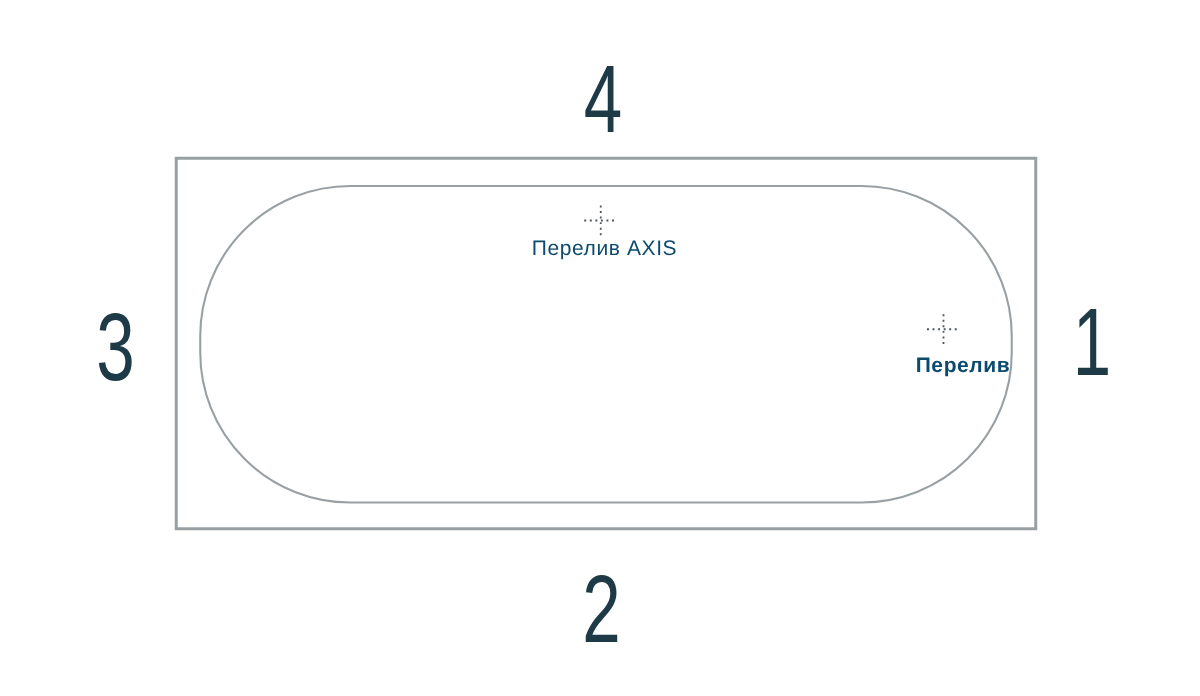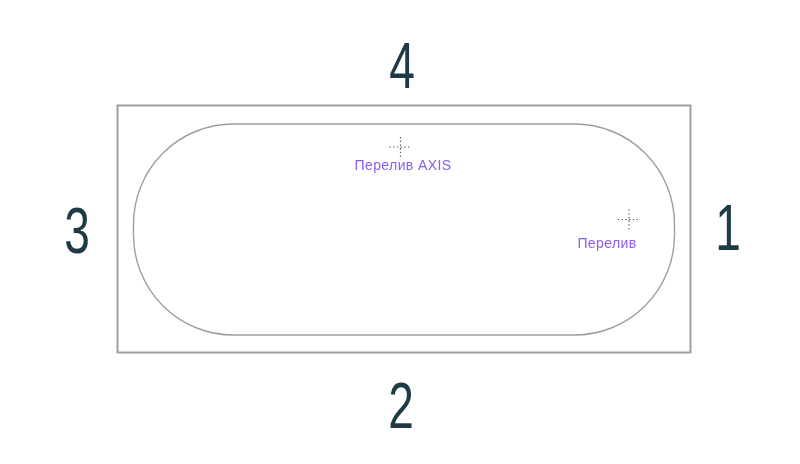--- a/index.html
+++ b/index.html
@@ -25,21 +25,21 @@
     color: #1e3a46;
     font-size: 64px;
     font-weight: 400;
     line-height: 1;
     transform: translate(-50%, -50%) scaleX(0.72);
     white-space: nowrap;
     user-select: none;
   }
   .marker-label {
     position: absolute;
-    color: #8b5cf6;
+    color: #0c4a6e;
     font-size: 14px;
     letter-spacing: 0.4px;
     line-height: 1;
     transform: translateX(-50%);
     white-space: nowrap;
     user-select: none;
   }
 </style>
 </head>
 <body>
@@ -66,15 +66,15 @@
   <div class="side-number" style="left:402px; top:66px;">4</div>
 
   <div class="side-number" style="left:401px; top:406px;">2</div>
 
   <div class="side-number" style="left:77px; top:231px;">3</div>
 
   <div class="side-number" style="left:728px; top:228px;">1</div>
 
   <div class="marker-label" style="left:403px; top:158px;">Перелив AXIS</div>
 
-  <div class="marker-label" style="left:607px; top:236px;">Перелив</div>
+  <div class="marker-label" style="left:642px; top:236px;font-weight:bold;">Перелив</div>
 
 </div>
 
 </body></html>

